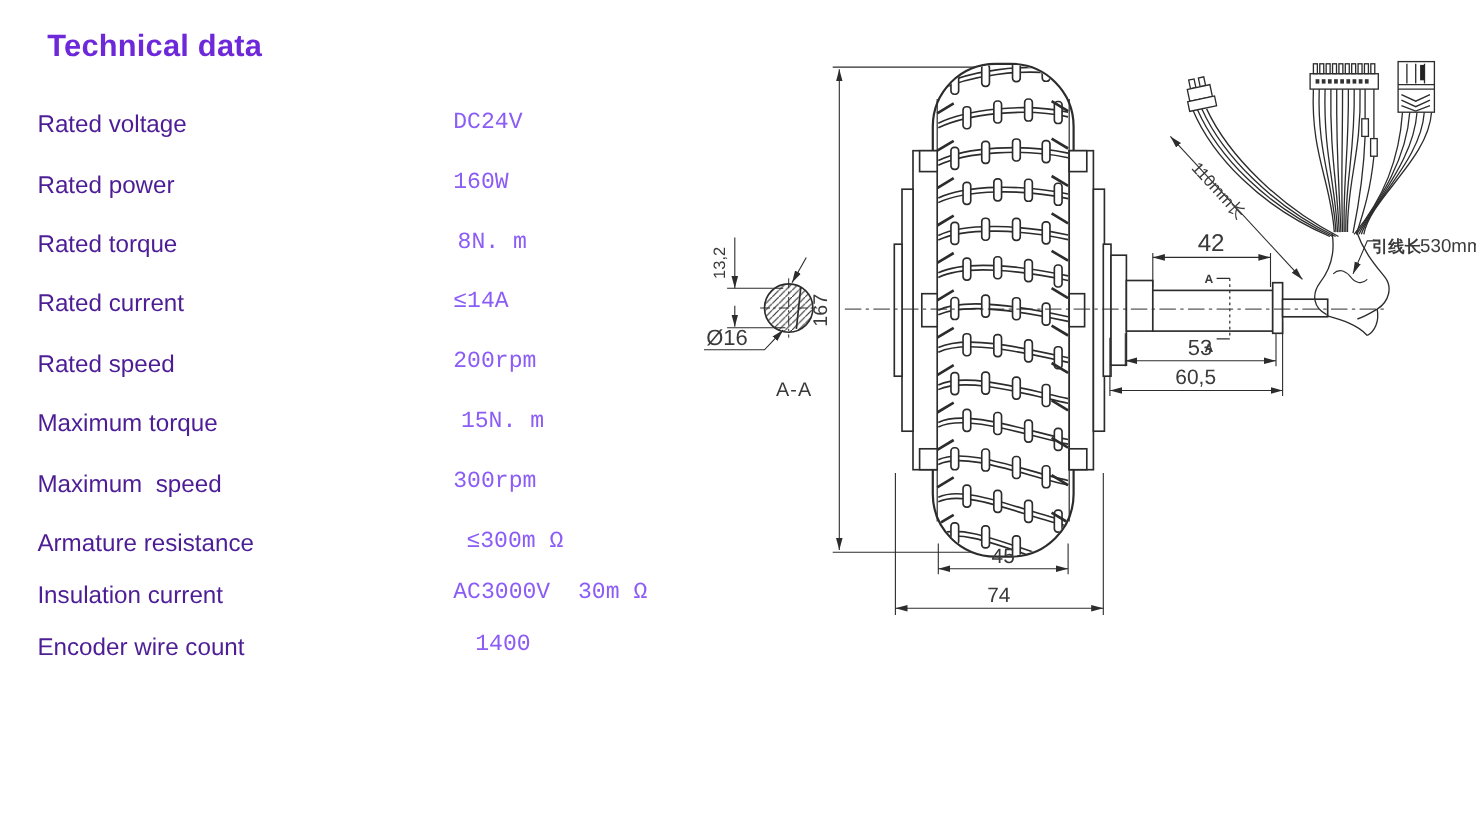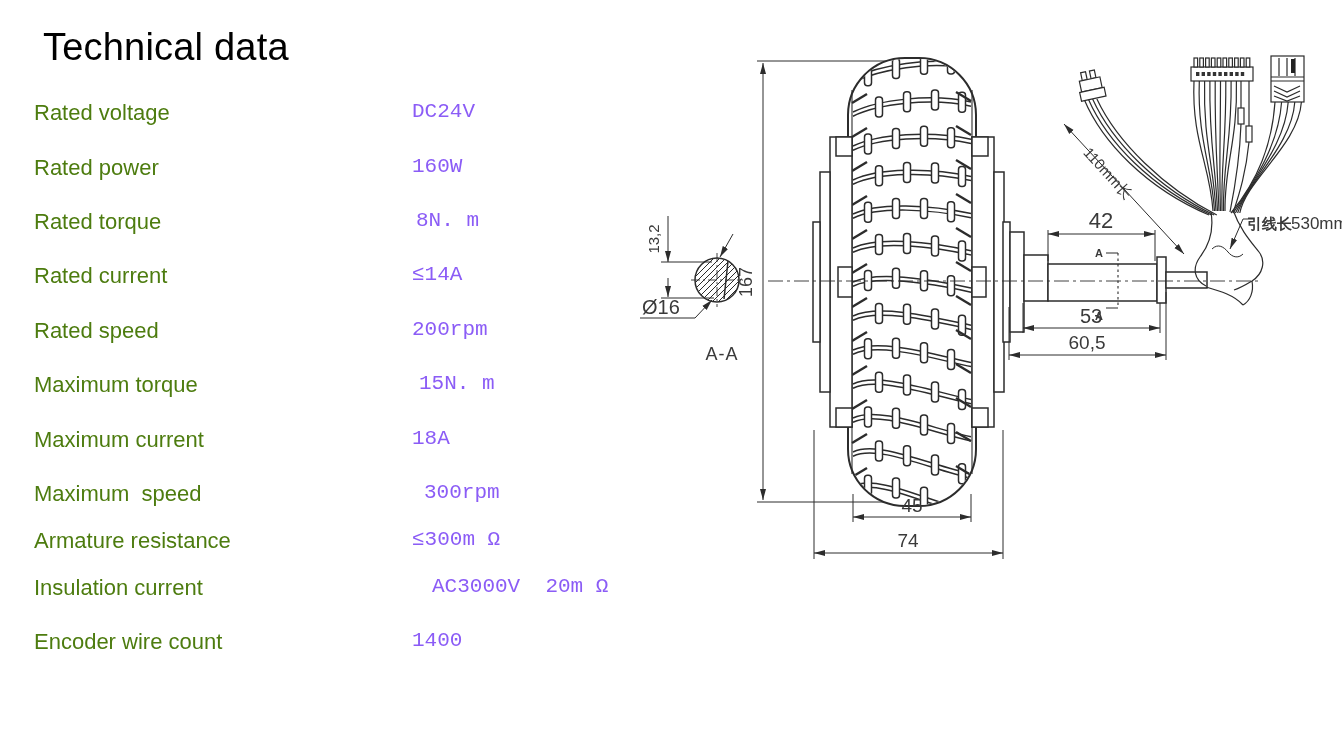--- a/index.html
+++ b/index.html
@@ -1,23 +1,23 @@
 <!DOCTYPE html>
 <html><head>
 <meta charset="utf-8">
 <style>
   html,body{margin:0;padding:0;background:#fff;}
   body{width:1342px;height:743px;position:relative;overflow:hidden;
        font-family:"Liberation Sans",sans-serif;color:#111;}
   .page{position:absolute;inset:0;}
-  .title{position:absolute;left:43px;top:26px;font-size:38px;font-weight:400;
-         color:#000000;letter-spacing:0.2px;}
+  .title{position:absolute;left:43px;top:26px;font-size:28px;font-weight:700;
+         color:#6d28d9;letter-spacing:0.2px;}
   .specs{position:absolute;left:34px;top:0;width:600px;height:743px;}
   .spec-row{position:absolute;left:0;width:600px;height:30px;}
-  .spec-label{position:absolute;left:0;font-size:22px;color:#4d7c0f;white-space:pre;}
+  .spec-label{position:absolute;left:0;font-size:22px;color:#4c1d95;white-space:pre;}
   .spec-value{position:absolute;left:378px;font-size:21px;color:#8b5cf6;
               font-family:"Liberation Mono","DejaVu Sans Mono",monospace;white-space:pre;}
   .spec-row:nth-child(1){top:100px}.spec-row:nth-child(2){top:155px}
   .spec-row:nth-child(3){top:209px}.spec-row:nth-child(4){top:263px}
   .spec-row:nth-child(5){top:318px}.spec-row:nth-child(6){top:372px}
   .spec-row:nth-child(7){top:427px}.spec-row:nth-child(8){top:481px}
   .spec-row:nth-child(9){top:528px}.spec-row:nth-child(10){top:575px}
   .spec-row:nth-child(11){top:629px}.spec-row:nth-child(12){top:683px}
   .spec-row:nth-child(3) .spec-value{padding-left:4px}
   .spec-row:nth-child(6) .spec-value{padding-left:7px}
@@ -53,34 +53,30 @@
       </div>
     <div class="spec-row">
         <span class="spec-label">Rated speed</span>
         <span class="spec-value">200rpm</span>
       </div>
     <div class="spec-row">
         <span class="spec-label">Maximum torque</span>
         <span class="spec-value">15N. m</span>
       </div>
     <div class="spec-row">
-        <span class="spec-label">Maximum current</span>
-        <span class="spec-value">18A</span>
-      </div>
-    <div class="spec-row">
         <span class="spec-label">Maximum  speed</span>
         <span class="spec-value">300rpm</span>
       </div>
     <div class="spec-row">
         <span class="spec-label">Armature resistance</span>
         <span class="spec-value">≤300m Ω</span>
       </div>
     <div class="spec-row">
         <span class="spec-label">Insulation current</span>
-        <span class="spec-value">AC3000V  20m Ω</span>
+        <span class="spec-value">AC3000V  30m Ω</span>
       </div>
     <div class="spec-row">
         <span class="spec-label">Encoder wire count</span>
         <span class="spec-value">1400</span>
       </div>
   </div>
 
   <svg class="drawing" width="722" height="600" viewBox="620 10 722 600">
     <defs>
       <pattern id="hatch" patternUnits="userSpaceOnUse" width="6" height="6">

